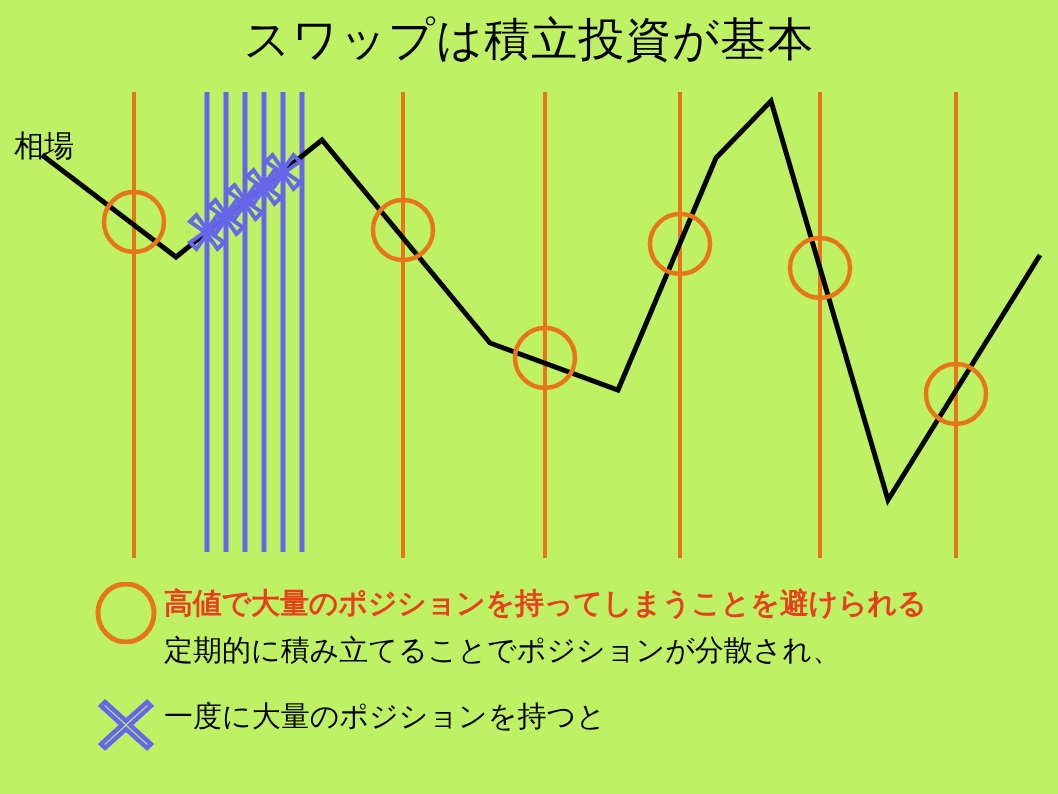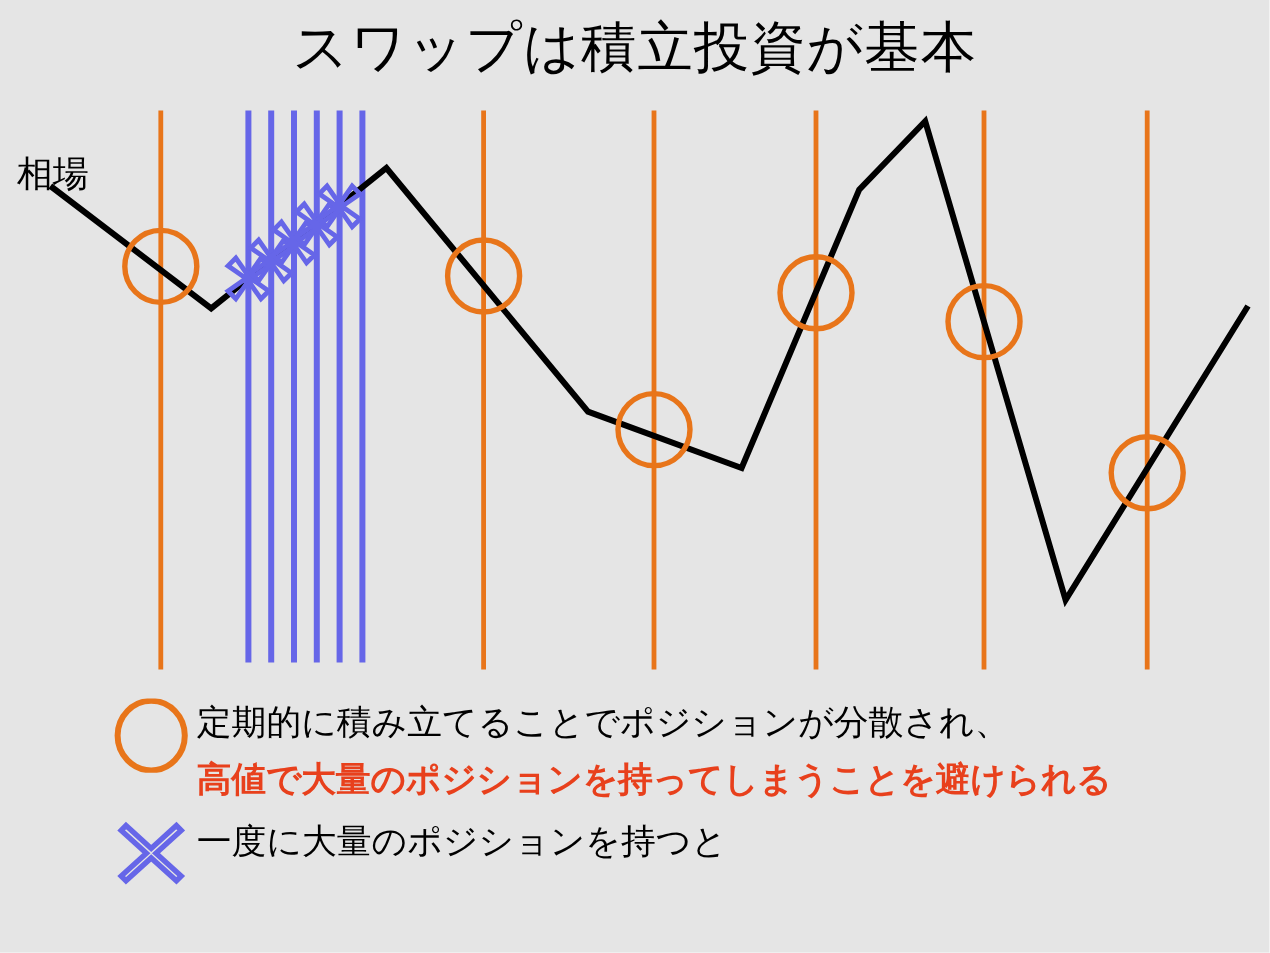--- a/index.html
+++ b/index.html
@@ -8,21 +8,21 @@
     padding: 0;
     background: #ffffff;
   }
   body {
     font-family: "Liberation Sans", "DejaVu Sans", sans-serif;
   }
   #stage {
     position: relative;
     width: 1058px;
     height: 794px;
-    background: #e5e5e5;
+    background: #bef264;
     overflow: hidden;
   }
   #title {
     position: absolute;
     left: 0;
     top: 8px;
     width: 1058px;
     text-align: center;
     font-size: 46px;
     line-height: 62px;
@@ -45,21 +45,21 @@
     color: #000000;
     white-space: nowrap;
     text-align: center;
   }
   .legend-block {
     position: absolute;
     display: flex;
     align-items: flex-start;
   }
   #legend-circle-block { left: 88px; top: 578px; }
-  #legend-cross-block  { left: 88px; top: 676px; }
+  #legend-cross-block  { left: 88px; top: 690px; }
   .legend-icon {
     width: 76px;
     flex: 0 0 76px;
     display: flex;
     align-items: center;
     justify-content: center;
     padding-top: 4px;
   }
   .legend-lines {
     display: flex;
@@ -154,22 +154,22 @@
 
   <div id="market-label">相場</div>
 
   <div class="legend-block" id="legend-circle-block">
     <div class="legend-icon">
       <svg width="66" height="62" viewBox="0 0 66 62">
         <ellipse cx="33" cy="31" rx="28" ry="29" fill="none" stroke="#E8751A" stroke-width="5"></ellipse>
       </svg>
     </div>
     <div class="legend-lines">
+      <div class="legend-line accent">高値で大量のポジションを持ってしまうことを避けられる</div>
       <div class="legend-line">定期的に積み立てることでポジションが分散され、</div>
-      <div class="legend-line accent">高値で大量のポジションを持ってしまうことを避けられる</div>
     </div>
   </div>
 
   <div class="legend-block" id="legend-cross-block">
     <div class="legend-icon">
       <svg width="62" height="62" viewBox="0 0 62 62">
         <path d="M10 8 L31 27 L52 8 L56 12 L35 31 L56 50 L52 54 L31 35 L10 54 L6 50 L27 31 L6 12 Z" fill="none" stroke="#6666E8" stroke-width="4.5" stroke-linejoin="miter"></path>
       </svg>
     </div>
     <div class="legend-lines">

